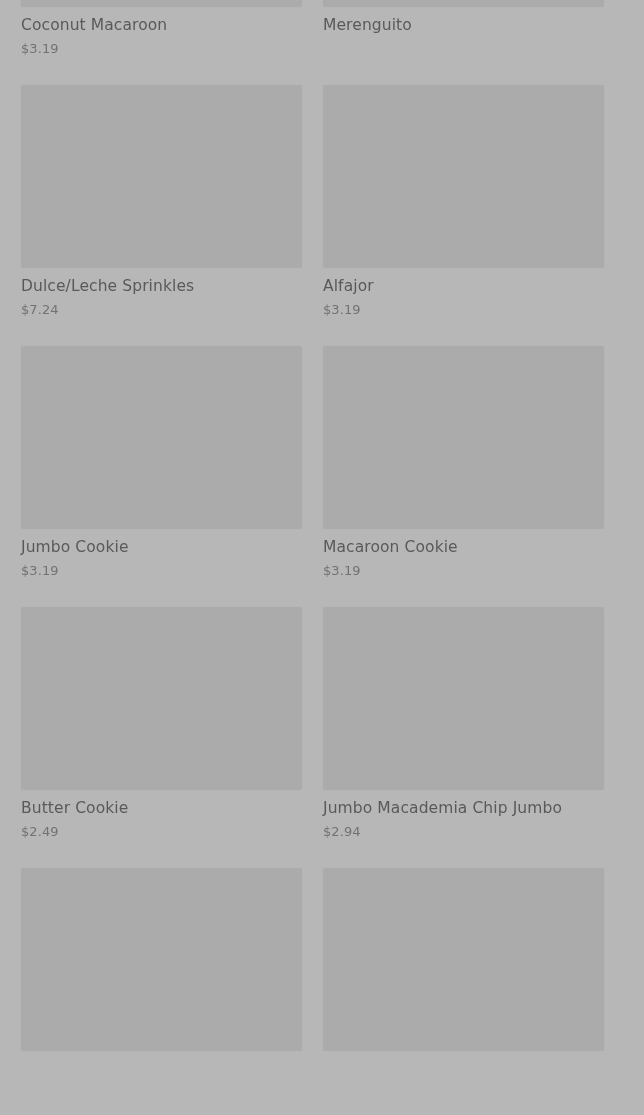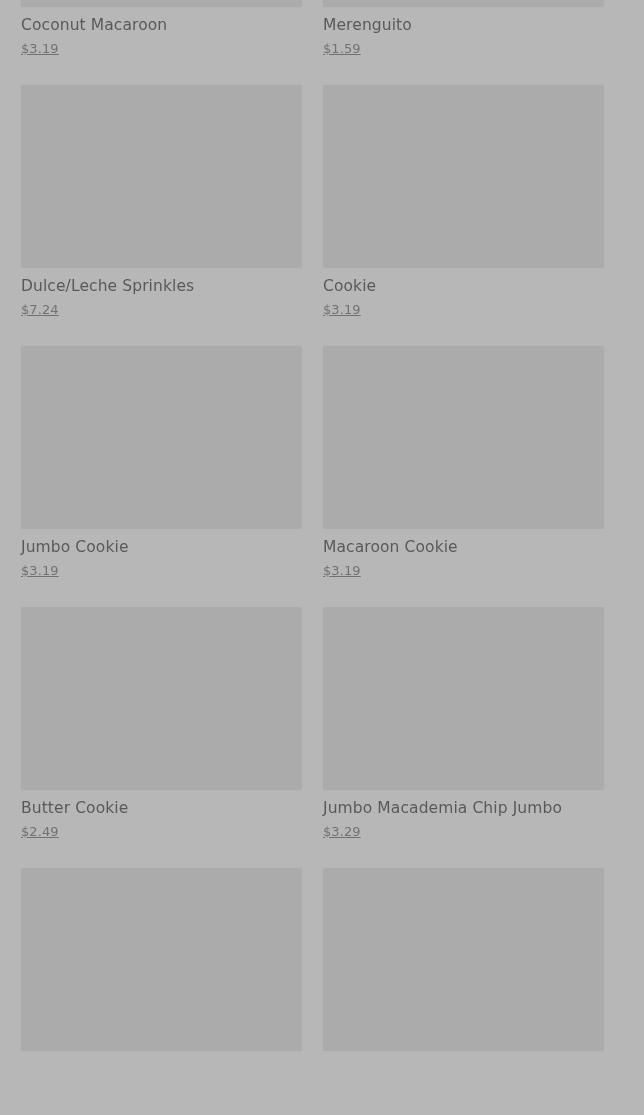--- a/index.html
+++ b/index.html
@@ -65,21 +65,20 @@
     white-space: nowrap;
   }
 
   .product-price {
     font-size: 13px;
     line-height: 19px;
     font-weight: 400;
     color: #5e5e5e;
     margin: 3px 0 0 0;
     letter-spacing: 0.1px;
-    text-decoration: underline;
   }
 
   
   #page-veil {
     position: fixed;
     left: 0;
     top: 0;
     width: 644px;
     height: 1115px;
     background: #9e9e9e;
@@ -97,34 +96,33 @@
         <div class="product-thumb" aria-label="product-image-placeholder"></div>
         <div class="product-info">
           <div class="product-title">Coconut Macaroon</div>
           <div class="product-price">$3.19</div>
         </div>
       </div>
       <div class="product-card">
         <div class="product-thumb" aria-label="product-image-placeholder"></div>
         <div class="product-info">
           <div class="product-title">Merenguito</div>
-          <div class="product-price">$1.59</div>
         </div>
       </div>
       <div class="product-card">
         <div class="product-thumb" aria-label="product-image-placeholder"></div>
         <div class="product-info">
           <div class="product-title">Dulce/Leche Sprinkles</div>
           <div class="product-price">$7.24</div>
         </div>
       </div>
       <div class="product-card">
         <div class="product-thumb" aria-label="product-image-placeholder"></div>
         <div class="product-info">
-          <div class="product-title">Cookie</div>
+          <div class="product-title">Alfajor</div>
           <div class="product-price">$3.19</div>
         </div>
       </div>
       <div class="product-card">
         <div class="product-thumb" aria-label="product-image-placeholder"></div>
         <div class="product-info">
           <div class="product-title">Jumbo Cookie</div>
           <div class="product-price">$3.19</div>
         </div>
       </div>
@@ -139,21 +137,21 @@
         <div class="product-thumb" aria-label="product-image-placeholder"></div>
         <div class="product-info">
           <div class="product-title">Butter Cookie</div>
           <div class="product-price">$2.49</div>
         </div>
       </div>
       <div class="product-card">
         <div class="product-thumb" aria-label="product-image-placeholder"></div>
         <div class="product-info">
           <div class="product-title">Jumbo Macademia Chip Jumbo</div>
-          <div class="product-price">$3.29</div>
+          <div class="product-price">$2.94</div>
         </div>
       </div>
       <div class="product-card">
         <div class="product-thumb" aria-label="product-image-placeholder"></div>
         <div class="product-info">
           <div class="product-title"></div>
           <div class="product-price"></div>
         </div>
       </div>
       <div class="product-card">

